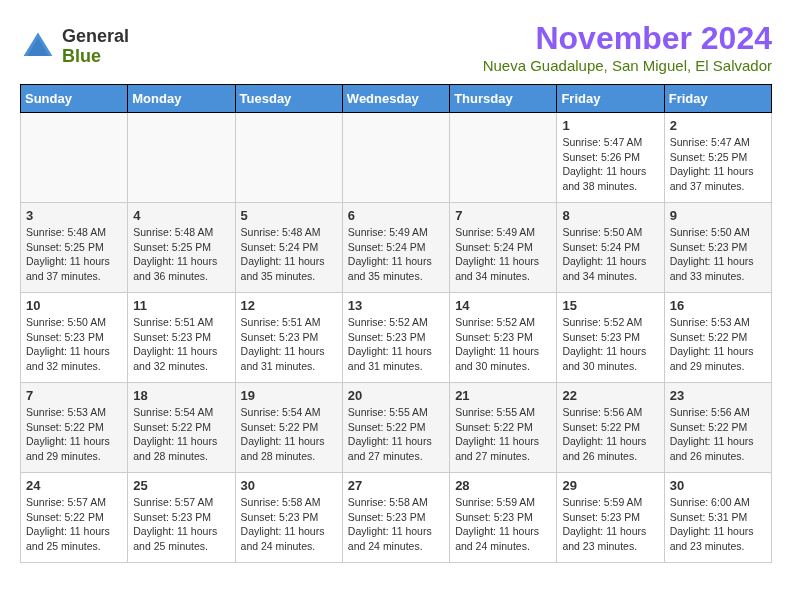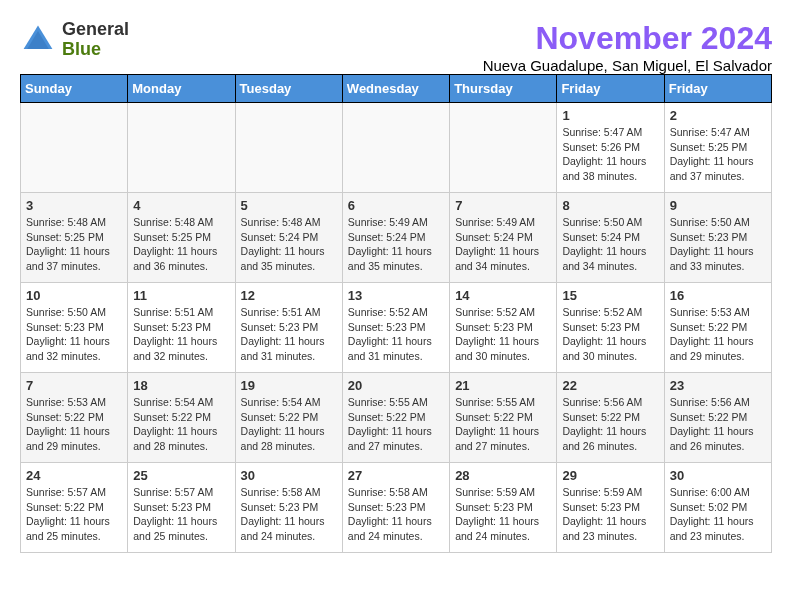--- a/index.html
+++ b/index.html
@@ -6,21 +6,22 @@
     body {
       font-family: Arial, sans-serif;
       background: #fff;
       width: 792px;
       min-height: 612px;
       padding: 20px;
     }
     .header {
       display: flex;
       justify-content: space-between;
-      align-items: flex-start;
+      align-items: center;
+      margin-bottom: 10px;
     }
     .logo {
       display: flex;
       align-items: center;
       gap: 6px;
     }
     .logo-text {
       font-size: 18px;
       font-weight: bold;
       line-height: 1.1;
@@ -34,21 +35,21 @@
     .title-block {
       text-align: right;
     }
     .month-year {
       font-size: 32px;
       font-weight: bold;
       color: #8b5cf6;
     }
     .location {
       font-size: 15px;
-      color: #000000;
+      color: #4d7c0f;
     }
     table {
       width: 100%;
       border-collapse: collapse;
       table-layout: fixed;
     }
     thead th {
       background-color: #4a90d9;
       color: #fff;
       font-size: 13px;
@@ -330,19 +331,19 @@
         <td>
           <span class="day-num">29</span>
           <div class="day-info" style="white-space: pre-line;">Sunrise: 5:59 AM
 Sunset: 5:23 PM
 Daylight: 11 hours
 and 23 minutes.</div>
         </td>
         <td>
           <span class="day-num">30</span>
           <div class="day-info" style="white-space: pre-line;">Sunrise: 6:00 AM
-Sunset: 5:02 PM
+Sunset: 5:31 PM
 Daylight: 11 hours
 and 23 minutes.</div>
         </td>
       </tr>
     </tbody>
 </table>
 
 </body></html>

